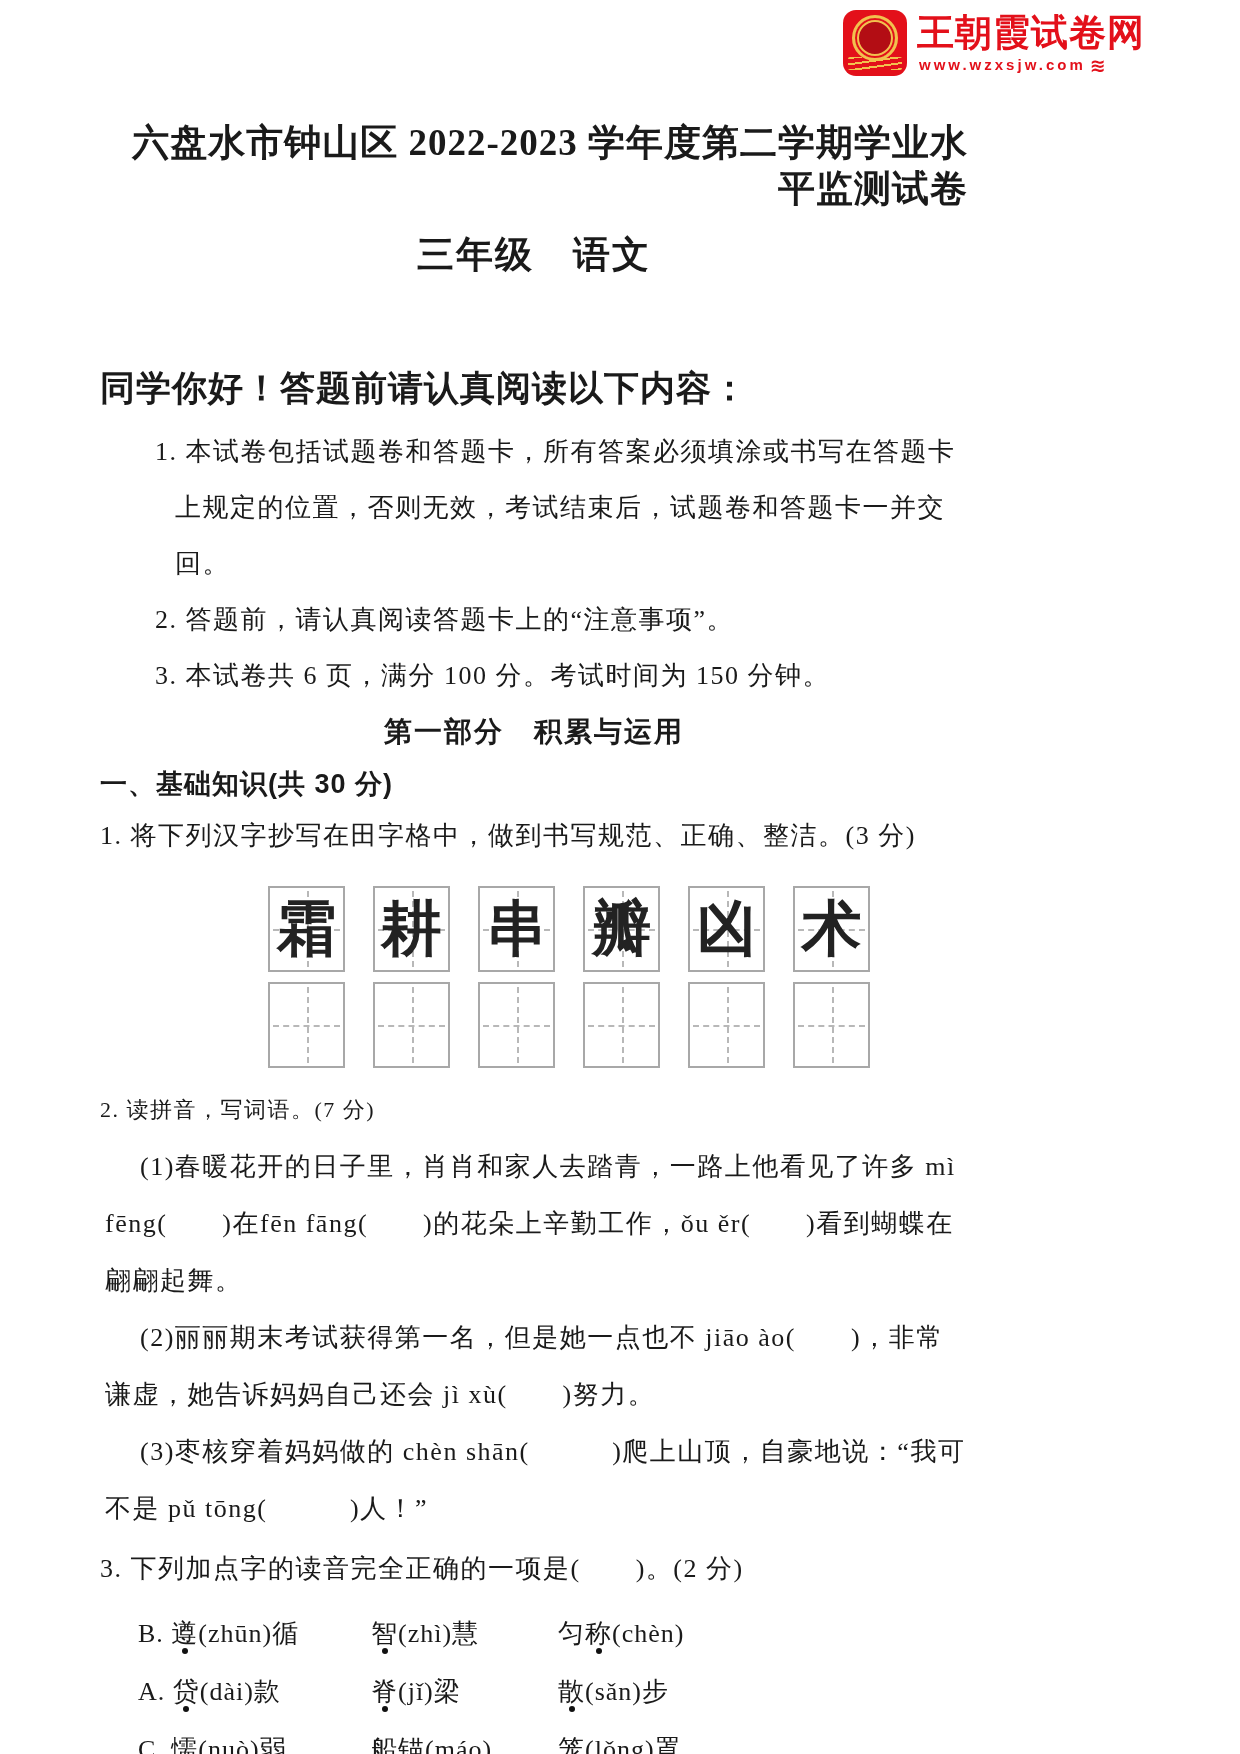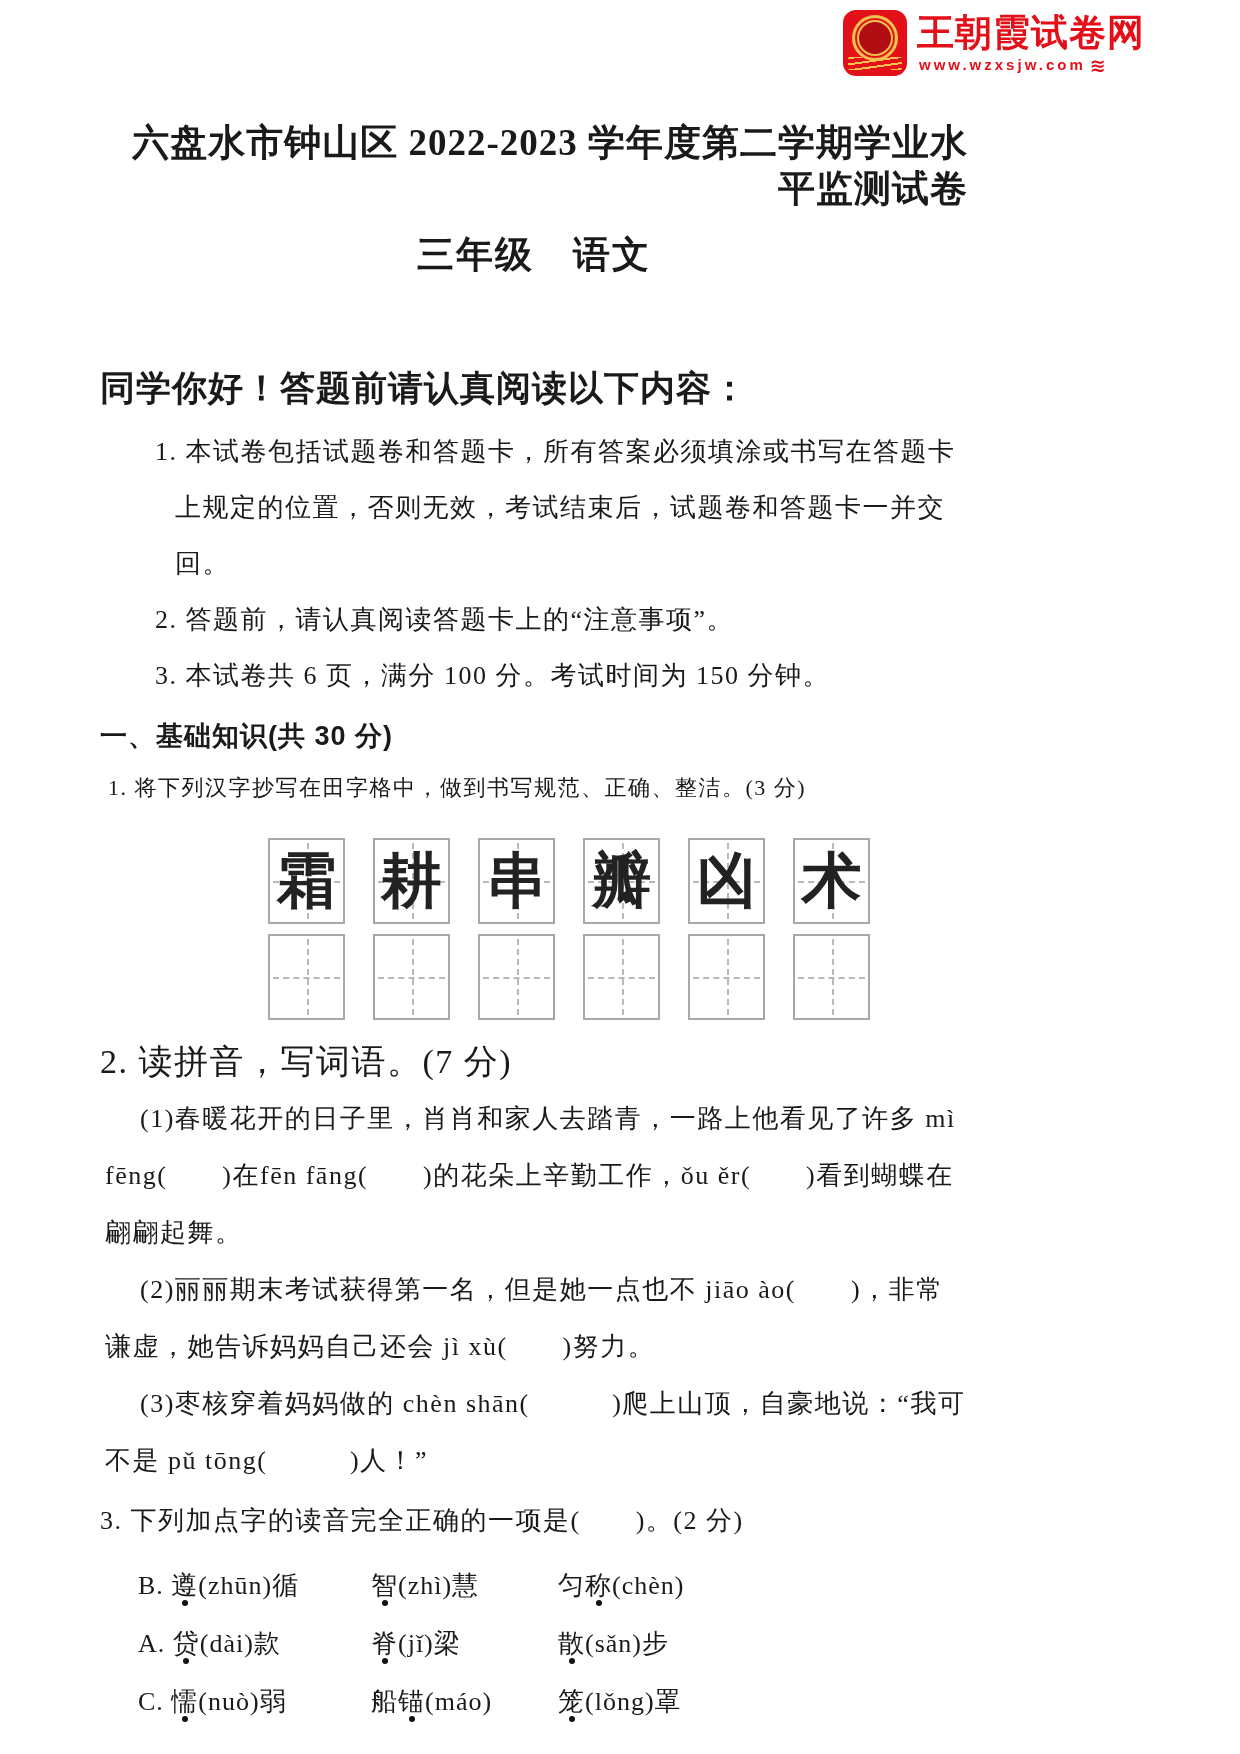--- a/index.html
+++ b/index.html
@@ -44,22 +44,22 @@
   .notice-items p{margin:0;font-size:26px;line-height:56px;letter-spacing:1.5px;
     padding-left:75px;text-indent:-20px;}
 
   
   .part-heading{margin:8px 0 0;text-align:center;font-family:"Liberation Sans","DejaVu Sans",sans-serif;
     font-weight:700;font-size:28px;line-height:40px;letter-spacing:2px;}
   .section-heading{margin:12px 0 0;font-family:"Liberation Sans","DejaVu Sans",sans-serif;
     font-weight:700;font-size:27px;line-height:40px;letter-spacing:1px;}
 
   
-  .q-stem{margin:10px 8px 0;font-size:22px;line-height:44px;letter-spacing:1.5px;}
-  .q2-stem{margin:18px 0 0;font-size:34px;line-height:48px;letter-spacing:1.5px;}
+  .q-stem{margin:10px 0 0;font-size:26px;line-height:44px;letter-spacing:1.5px;}
+  .q2-stem{margin:18px 0 0;font-size:22px;line-height:48px;letter-spacing:1.5px;}
   .q3-stem{margin:8px 0 0;font-size:26px;line-height:48px;letter-spacing:1.5px;}
 
   
   .tian-grid{margin:28px 0 0 168px;}
   .tian-row{display:flex;gap:28px;}
   .tian-row + .tian-row{margin-top:10px;}
   .tian-cell{position:relative;width:77px;height:86px;border:2px solid #a8a8a8;background:#fff;box-sizing:border-box;}
   .tian-cell .hl{position:absolute;left:3px;right:3px;top:50%;border-top:2px dashed #b8b8b8;}
   .tian-cell .vl{position:absolute;top:3px;bottom:3px;left:50%;border-left:2px dashed #b8b8b8;}
   .tian-cell .glyph{position:absolute;inset:0;display:flex;align-items:center;justify-content:center;
@@ -102,20 +102,21 @@
     <h1 class="title1">六盘水市钟山区 2022-2023 学年度第二学期学业水平监测试卷</h1>
     <h2 class="title2">三年级　语文</h2>
 
     <p class="notice-intro">同学你好！答题前请认真阅读以下内容：</p>
     <div class="notice-items">
         <p>1. 本试卷包括试题卷和答题卡，所有答案必须填涂或书写在答题卡上规定的位置，否则无效，考试结束后，试题卷和答题卡一并交回。</p>
         <p>2. 答题前，请认真阅读答题卡上的“注意事项”。</p>
         <p>3. 本试卷共 6 页，满分 100 分。考试时间为 150 分钟。</p>
       </div>
 
+    <p class="part-heading">第一部分　积累与运用</p>
     <p class="section-heading">一、基础知识(共 30 分)</p>
 
     <p class="q-stem">1. 将下列汉字抄写在田字格中，做到书写规范、正确、整洁。(3 分)</p>
     <div class="tian-grid">
       <div class="tian-row">
           <div class="tian-cell">
             <i class="hl"></i>
             <i class="vl"></i>
             <span class="glyph">霜</span>
           </div>

